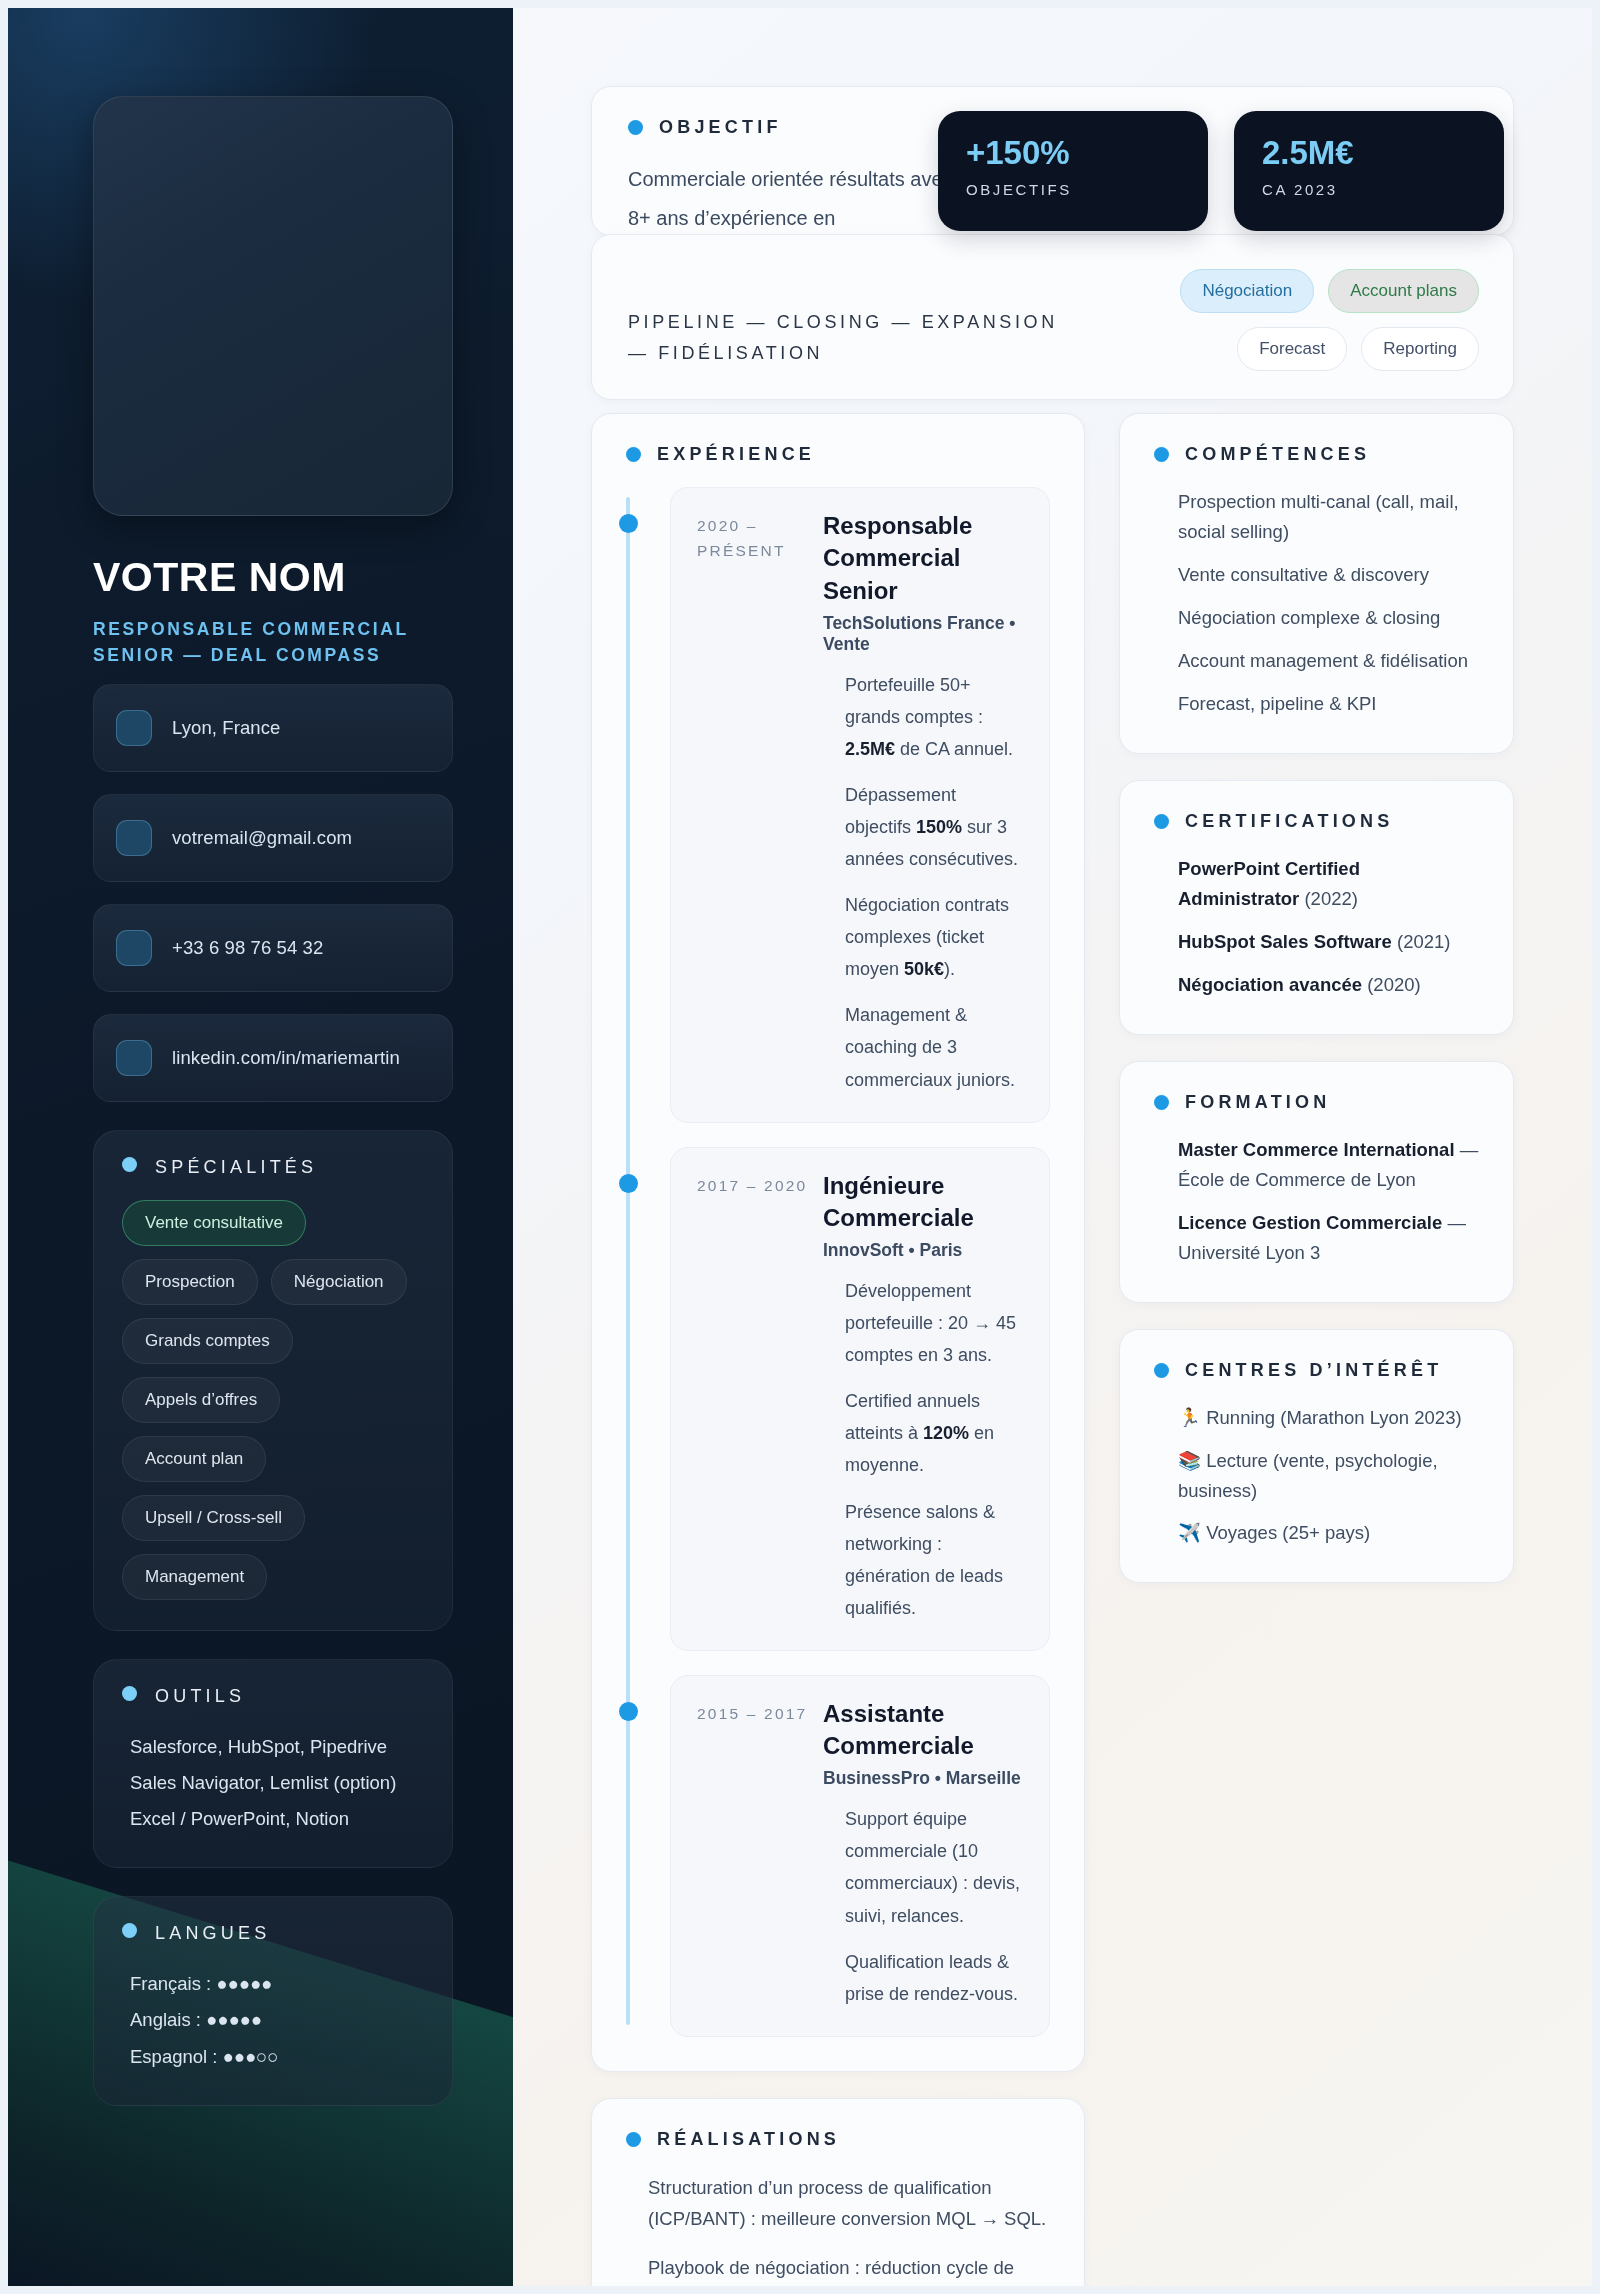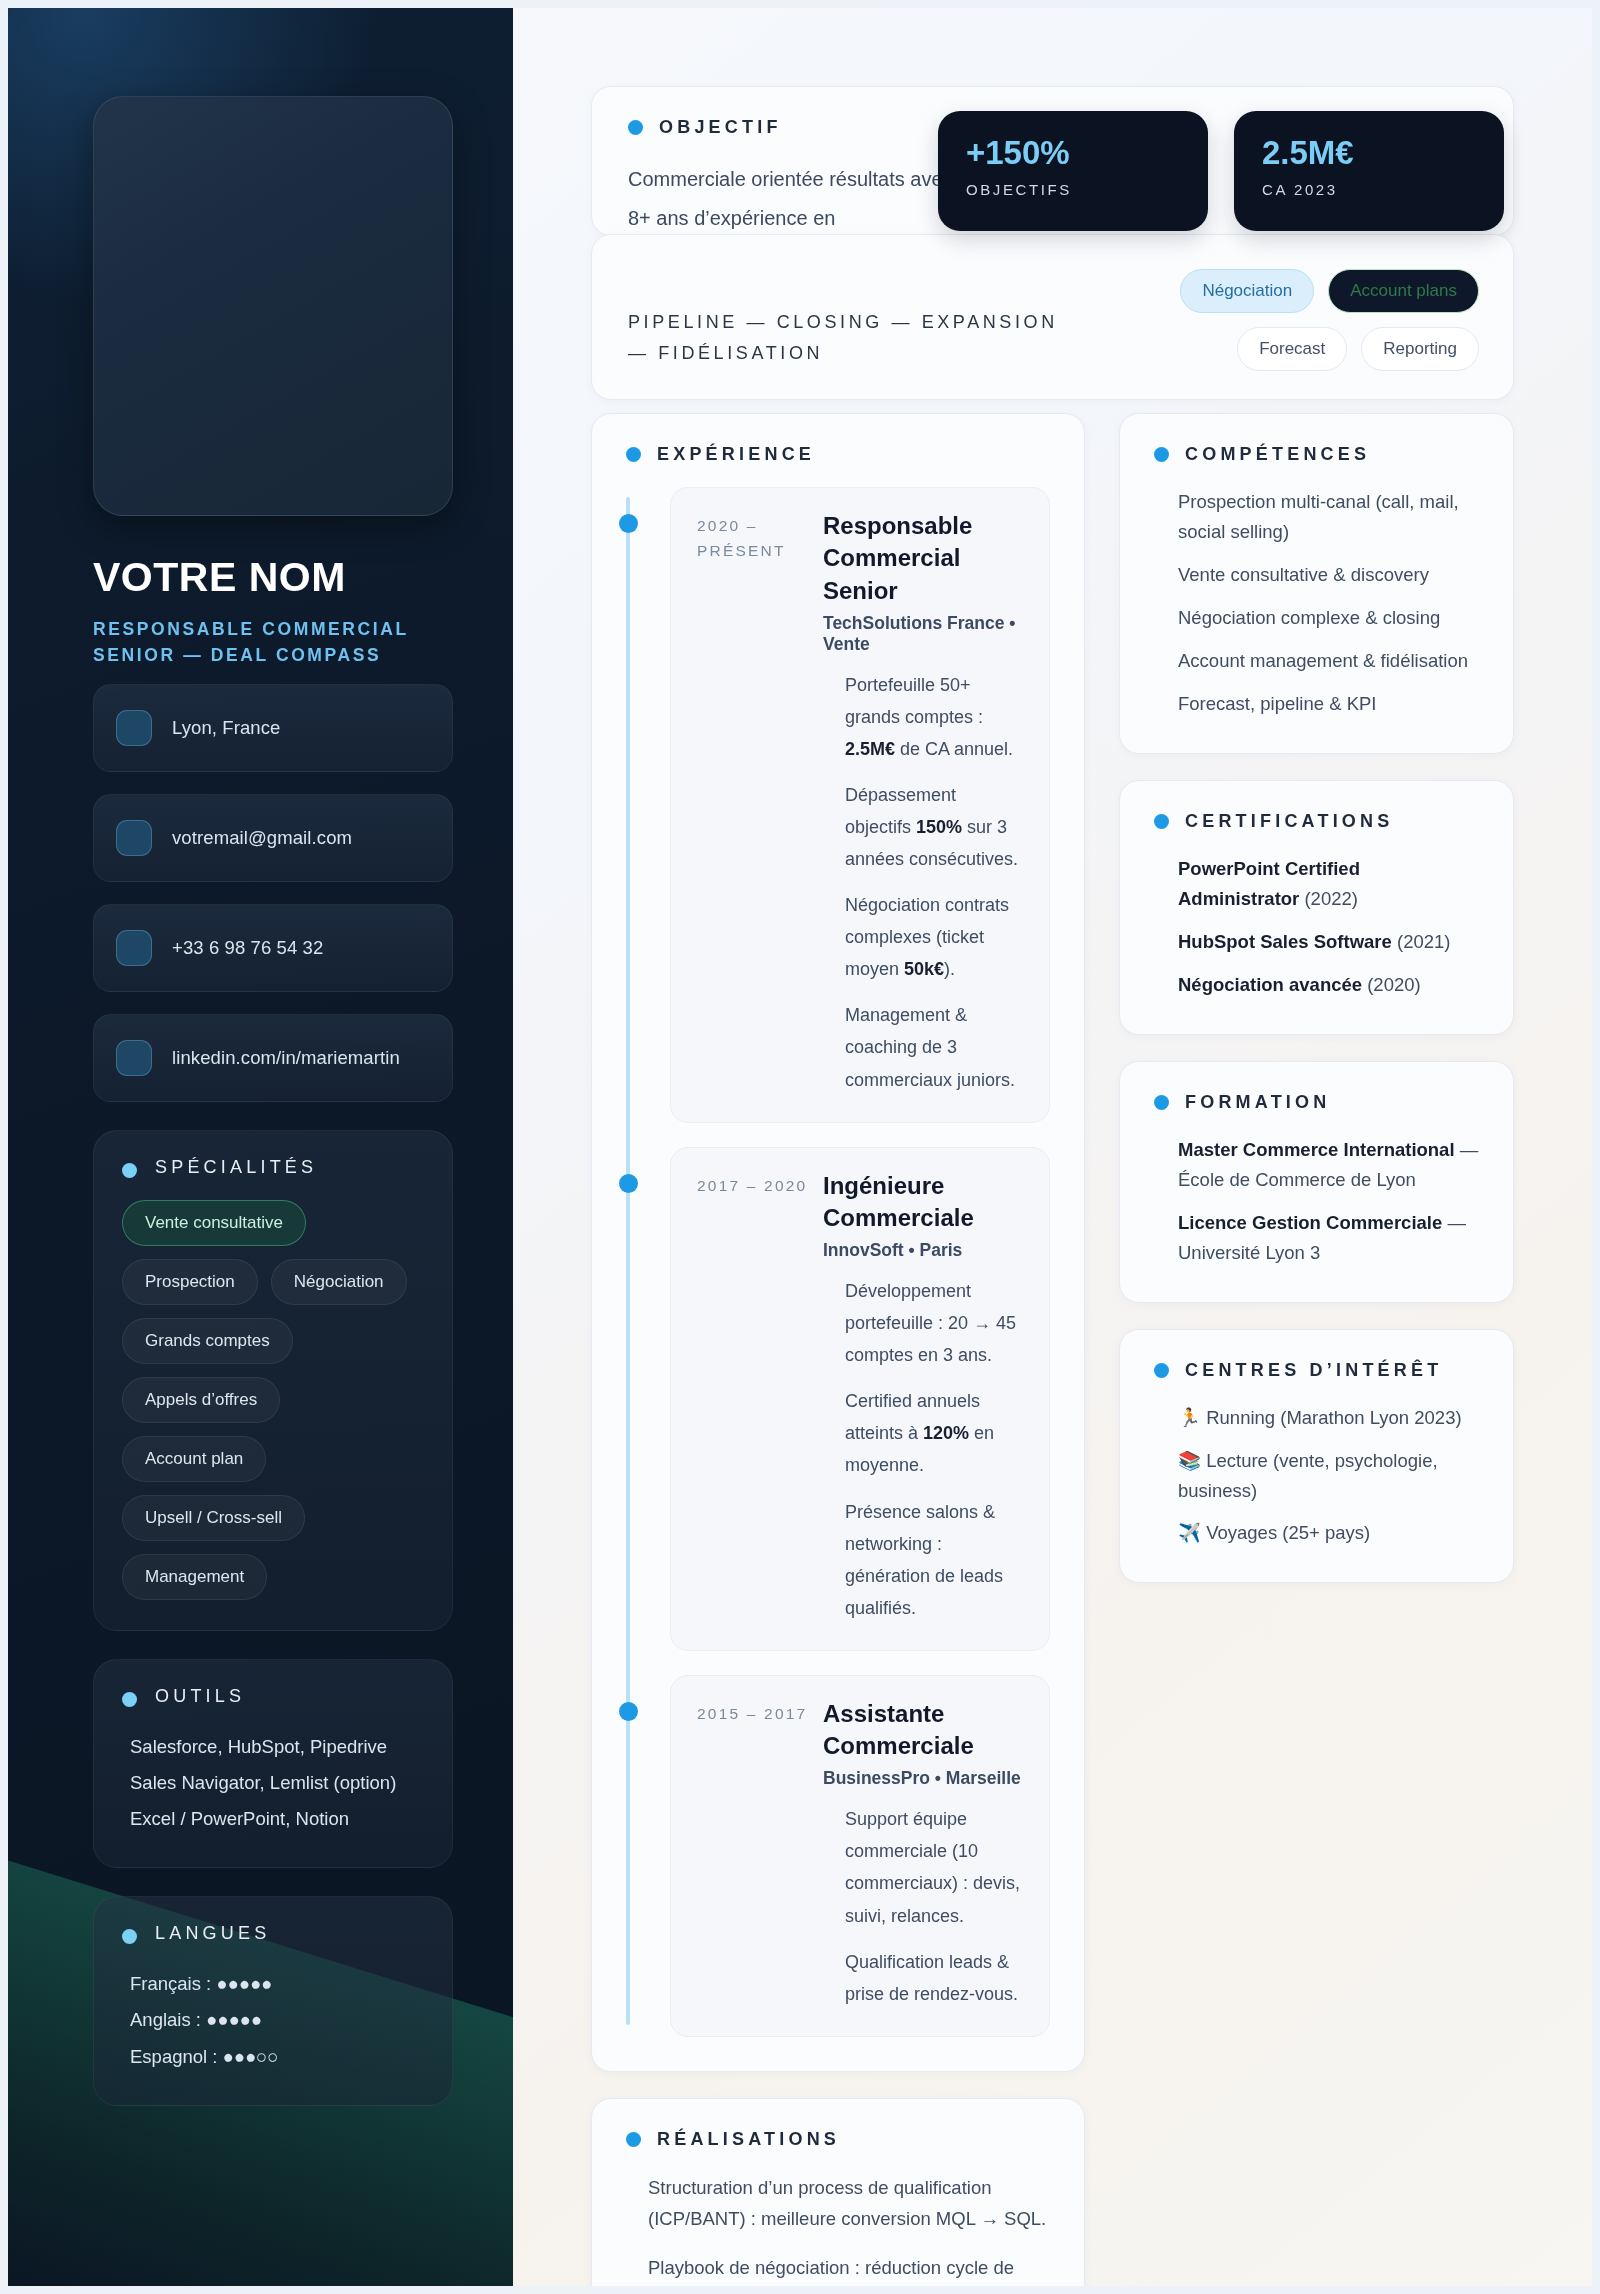--- a/index.html
+++ b/index.html
@@ -83,21 +83,21 @@
   }
   .contact-text { font-size: 18.5px; color: #dbe5ef; letter-spacing: .1px; }
 
   .panel {
     border-radius: 24px;
     background: linear-gradient(180deg, rgba(36,50,68,.52), rgba(26,38,55,.52));
     border: 1px solid rgba(255,255,255,.055);
     padding: 26px 28px 30px 28px;
     margin-top: 28px;
   }
-  .panel-head { display: flex; align-items: flex-end; gap: 18px; margin-bottom: 22px; }
+  .panel-head { display: flex; align-items: flex-start; gap: 18px; margin-bottom: 22px; }
   .bullet-dot { width: 15px; height: 15px; border-radius: 50%; background: #7cd0f7; flex:0 0 15px; }
   .bullet-dot.blue { background: #1e9ae5; }
   .panel-title {
     font-size: 18px; color: #e9eef5; letter-spacing: 4.2px; font-weight: 400;
     text-transform: uppercase;
   }
   .chips { display: flex; flex-wrap: wrap; gap: 13px 13px; }
   .chip {
     padding: 12px 22px; border-radius: 999px;
     font-size: 17px; color: #dde6ef;
@@ -153,21 +153,21 @@
   .pipeline-text {
     font-size: 18px; letter-spacing: 3.6px; color: #2a3546; line-height: 1.7;
     text-transform: uppercase; max-width: 440px; padding-top: 38px;
   }
   .tag-wrap { display: flex; flex-wrap: wrap; gap: 14px; justify-content: flex-end; max-width: 400px; }
   .tag {
     padding: 11px 21px; border-radius: 999px; font-size: 17px;
     background: #fff; border: 1px solid #e3e9f1; color: #42506a; white-space: nowrap;
   }
   .tag.blue { background: #daeefb; border-color: #bcdff5; color: #256fa0; }
-  .tag.green { background: #0f172a; border-color: #b6e3c4; color: #2e7a48; }
+  .tag.green { background: #e5e5e5; border-color: #b6e3c4; color: #2e7a48; }
 
   
   .cols { display: flex; gap: 34px; margin-top: 22px; align-items: flex-start; }
   .col-left { flex: 0 0 494px; }
   .col-right { flex: 1; }
 
   .exp-card { padding: 30px 34px 34px 34px; }
   .timeline { position: relative; padding-left: 44px; margin-top: 14px; }
   .timeline:before {
     content: ""; position: absolute; left: 0; top: 10px; bottom: 12px;

